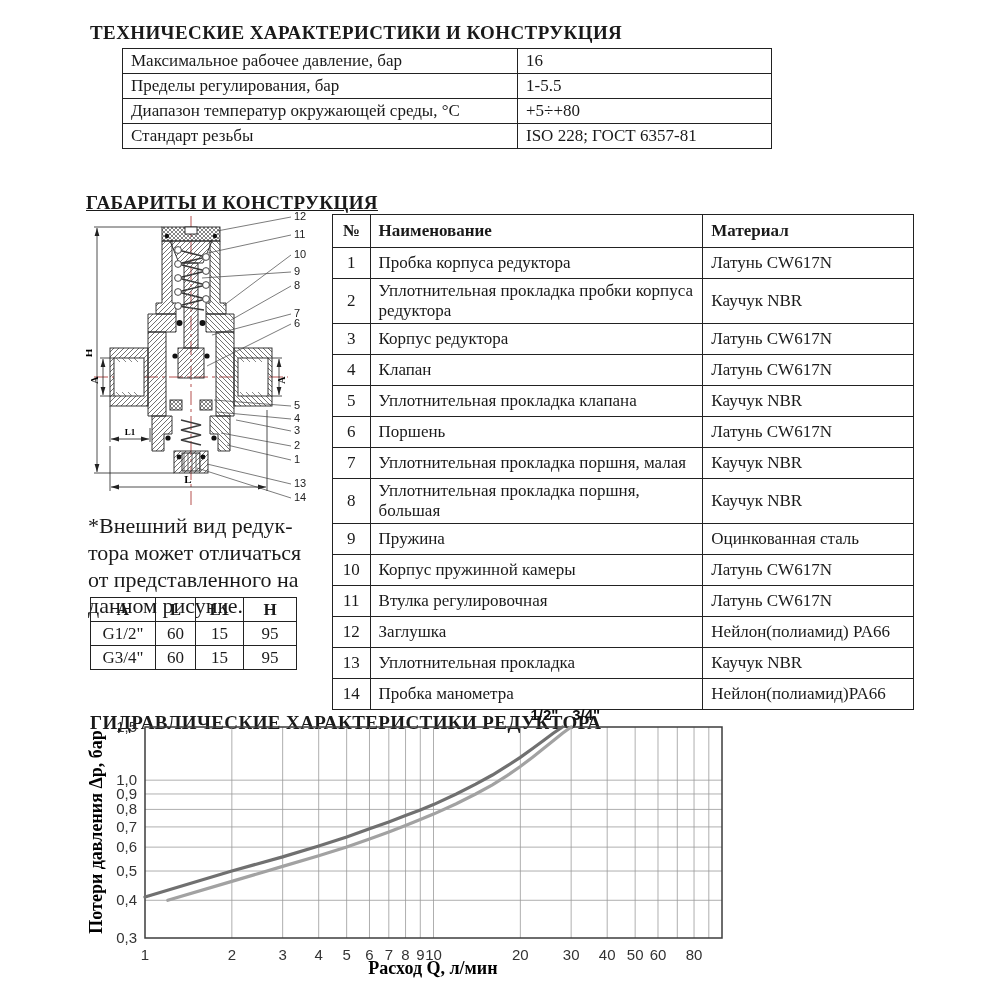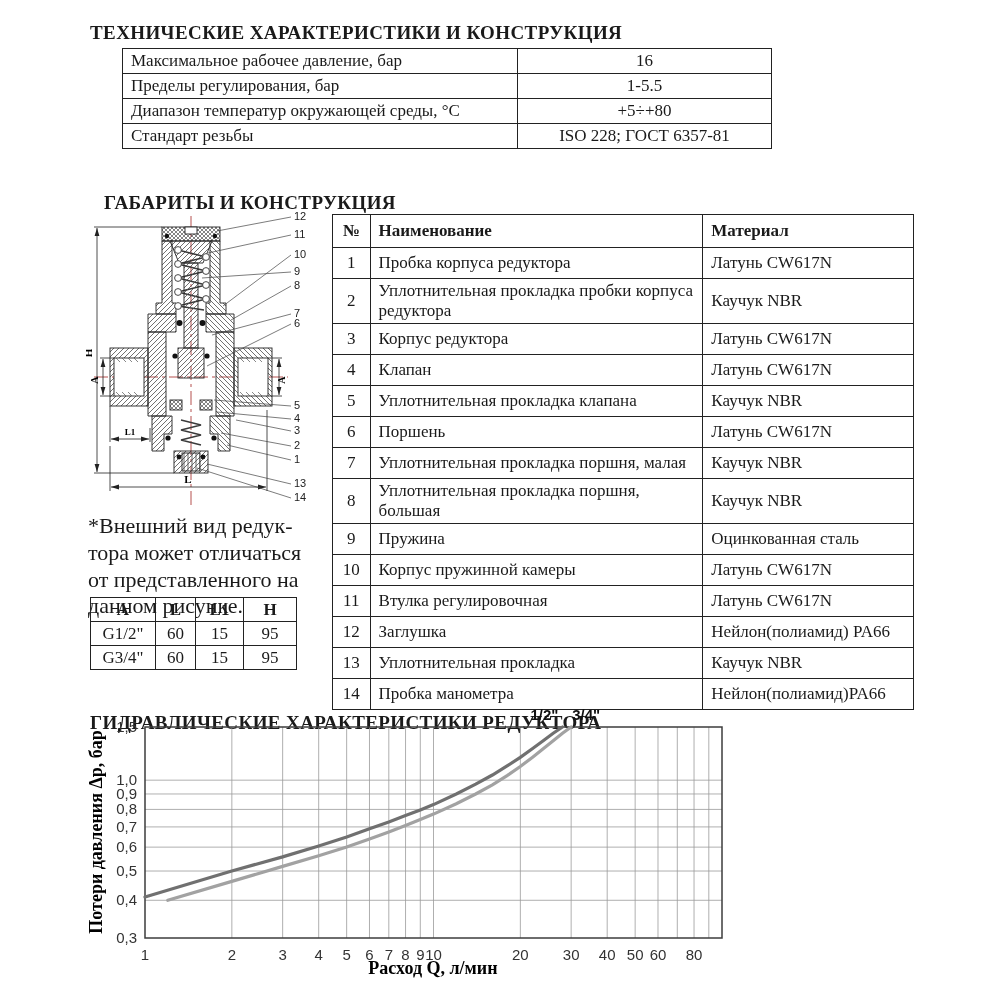--- a/index.html
+++ b/index.html
@@ -4,21 +4,21 @@
 <style>
   html,body{margin:0;padding:0;background:#fff;}
   .page{position:relative;width:1000px;height:1000px;background:#ffffff;overflow:hidden;
         font-family:"Liberation Serif",serif;color:#1a1a1a;}
   .h-title{position:absolute;font-weight:bold;font-size:19px;letter-spacing:.4px;white-space:nowrap;}
   table{border-collapse:collapse;}
   td,th{border:1.2px solid #222;font-size:17px;vertical-align:middle;}
   
   .spec{position:absolute;left:90px;top:48px;width:650px;margin-left:32px;}
   .spec td{height:24px;padding:0 8px;}
-  .spec td.val{text-align:center;width:237px;}
+  .spec td.val{text-align:left;width:237px;}
   
   .parts{position:absolute;left:332px;top:214px;width:582px;}
   .parts th{font-weight:bold;text-align:left;padding:2px 8px;height:28px;}
   .parts td{padding:2px 8px;height:26px;}
   .parts .cno{width:30px;text-align:center;padding:2px 4px;}
   .parts .cname{width:340px;}
   .parts .cmat{width:196px;}
   
   .dims{position:absolute;left:90px;top:597px;}
   .dims th,.dims td{text-align:center;padding:0 6px;height:23px;}
@@ -50,21 +50,21 @@
           <td>Диапазон температур окружающей среды, °С</td>
           <td class="val">+5÷+80</td>
         </tr>
         <tr>
           <td>Стандарт резьбы</td>
           <td class="val">ISO 228; ГОСТ 6357-81</td>
         </tr>
       </tbody>
   </table>
 
-  <div class="h-title" style="left:104px;top:192px;">ГАБАРИТЫ И КОНСТРУКЦИЯ</div>
+  <div class="h-title" style="left:86px;top:192px;text-decoration:underline;">ГАБАРИТЫ И КОНСТРУКЦИЯ</div>
 
   <div class="drawingbox">
     <svg id="drawsvg" width="250" height="305" viewBox="0 0 250 305">
       <defs>
         <pattern id="hp" width="5" height="5" patternUnits="userSpaceOnUse">
           <path d="M-1,6 L6,-1" stroke="#4d4d4d" stroke-width="0.8"></path>
         </pattern>
         <pattern id="hp2" width="5" height="5" patternUnits="userSpaceOnUse">
           <path d="M-1,-1 L6,6" stroke="#4d4d4d" stroke-width="0.8"></path>
         </pattern>

